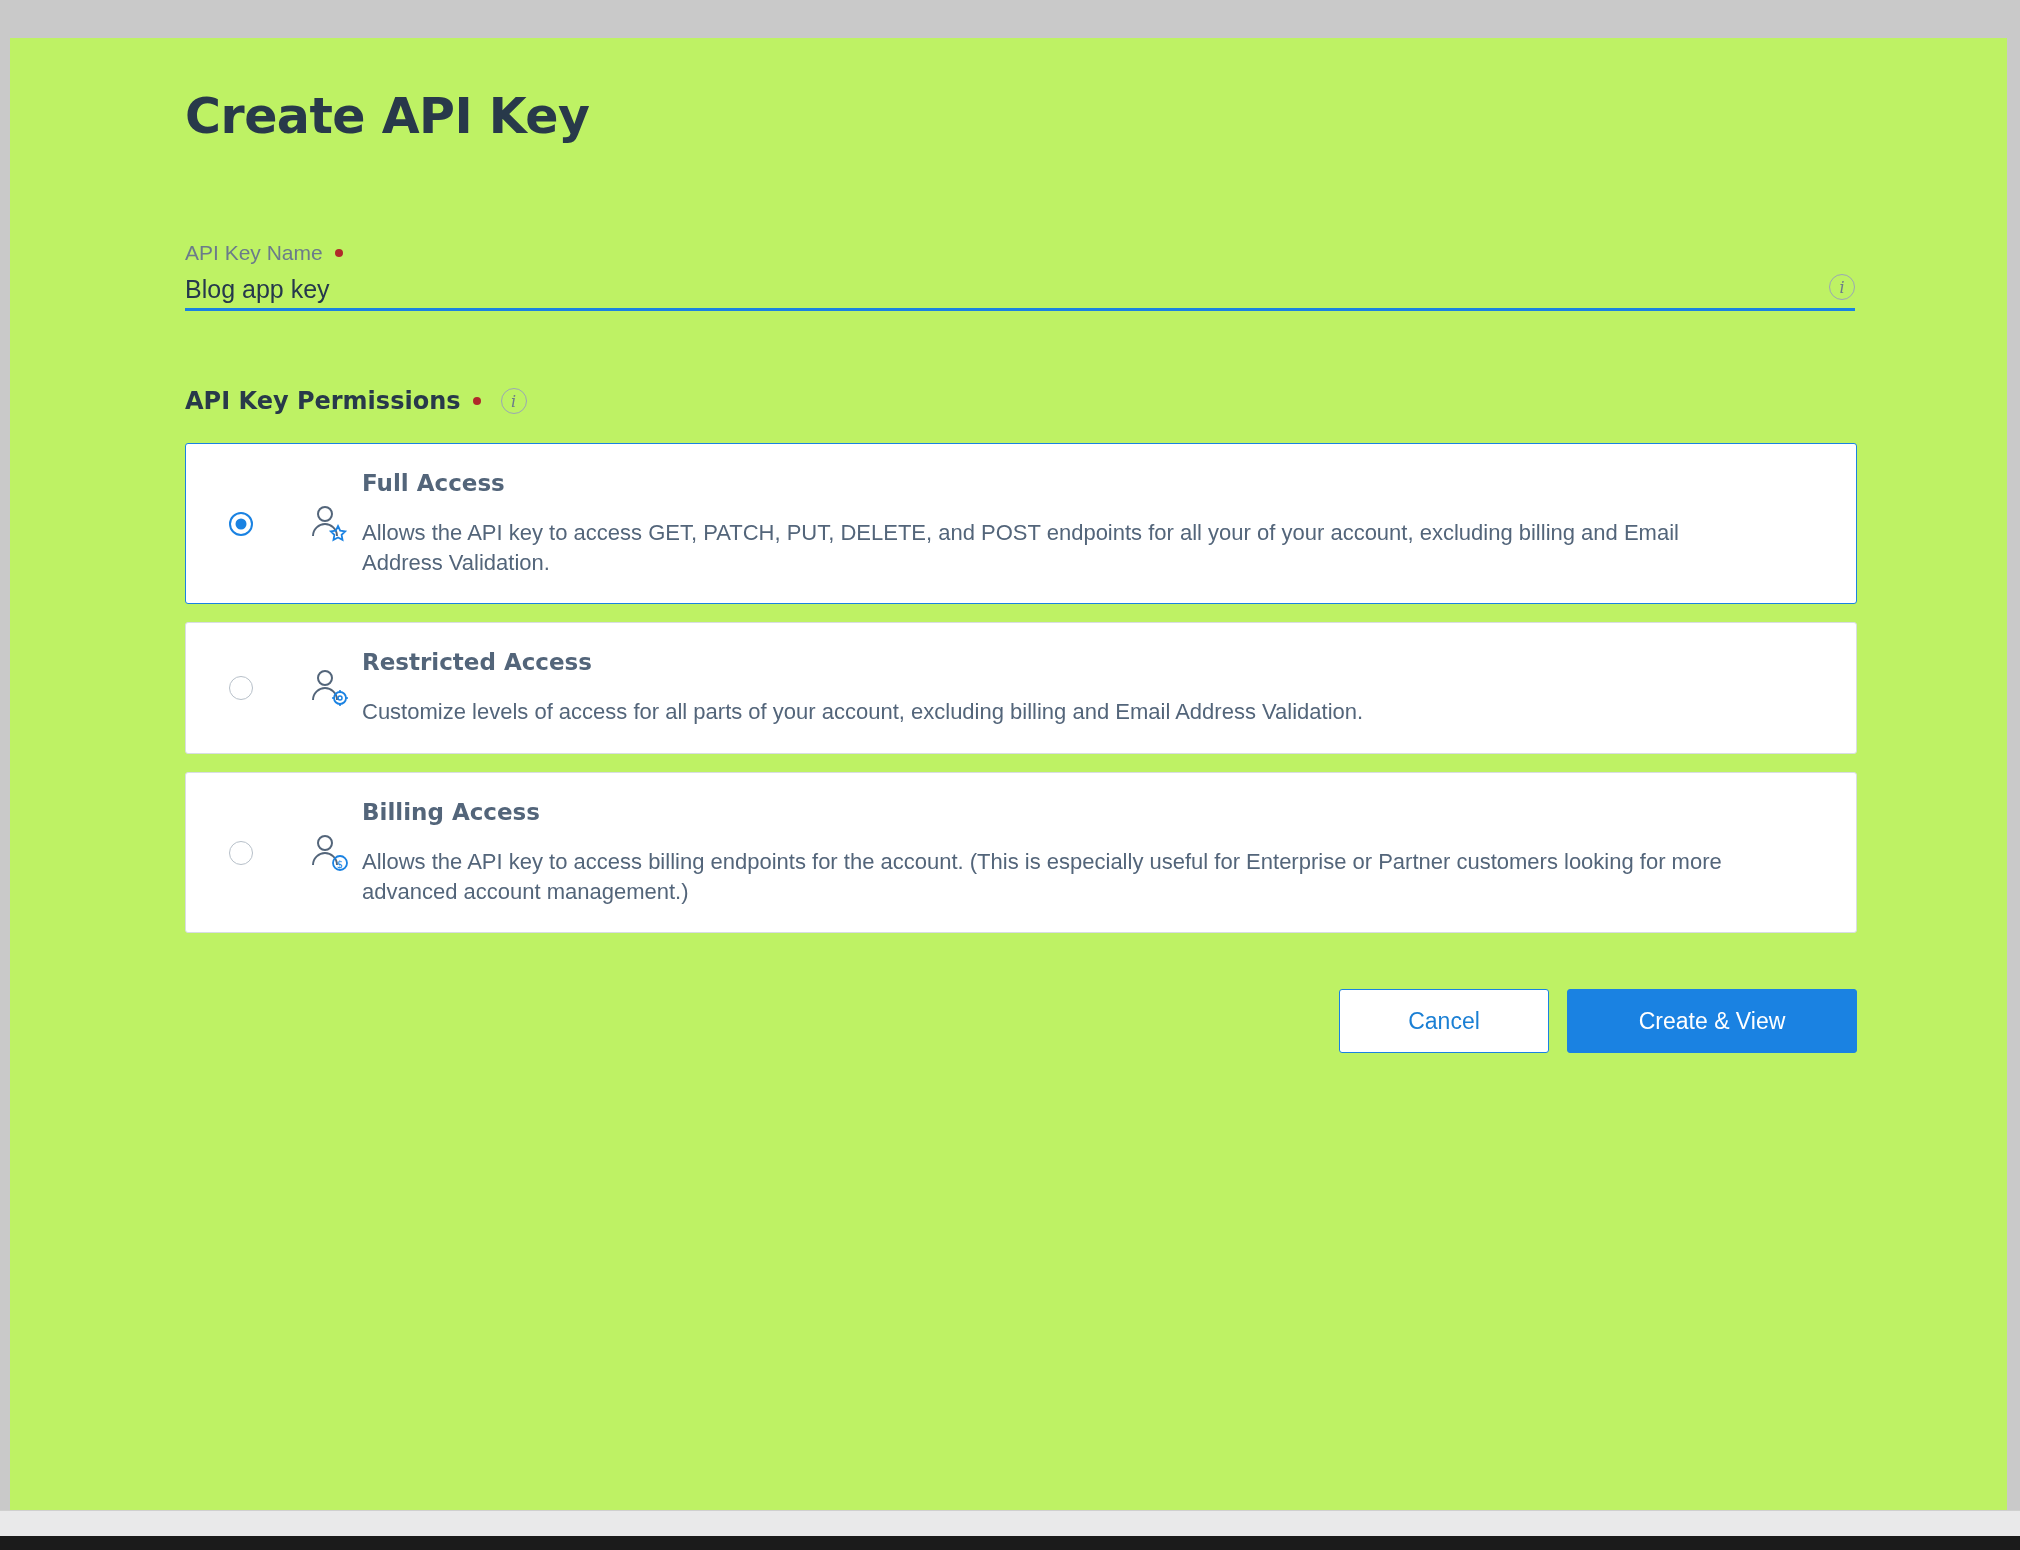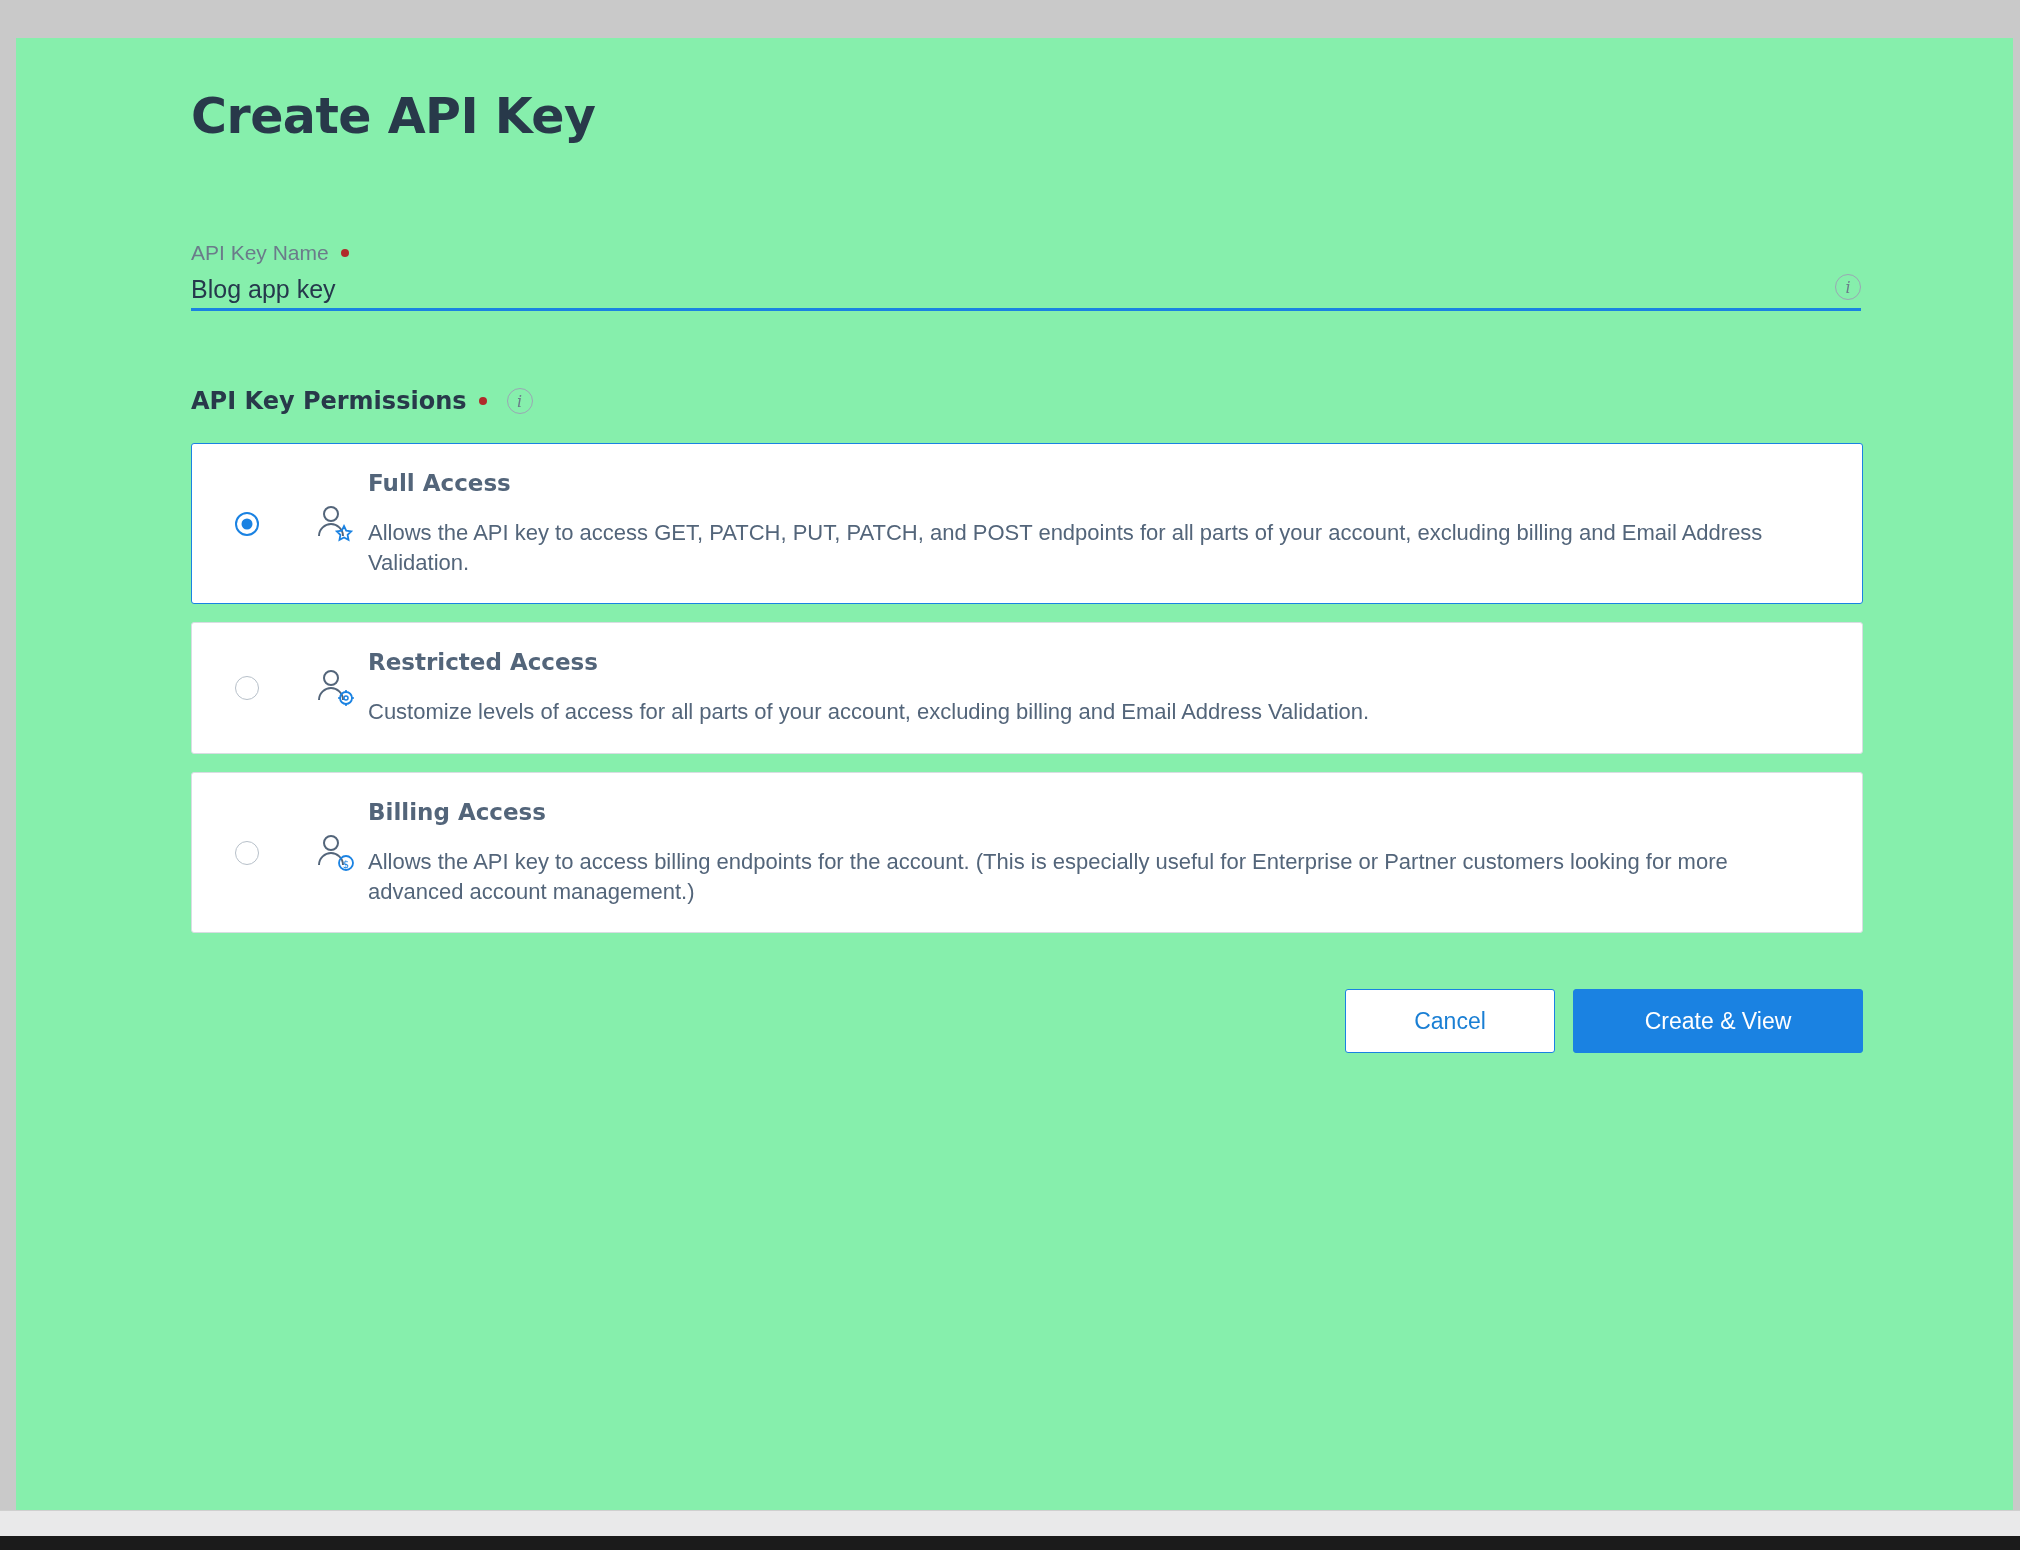--- a/index.html
+++ b/index.html
@@ -15,25 +15,25 @@
   }
   .screen {
     position: absolute;
     left: 0; top: 0;
     width: 2020px;
     height: 1550px;
     background: #c9c9c9;
   }
   .page {
     position: absolute;
-    left: 16px;
+    left: 10px;
     top: 38px;
     width: 1997px;
     height: 1472px;
-    background: #86efac;
+    background: #bef264;
   }
   .bottom-strip {
     position: absolute;
     left: 0;
     top: 1510px;
     width: 2020px;
     height: 40px;
     background: #e9e9ea;
     border-top: 1px solid #cfcfcf;
   }
@@ -269,21 +269,21 @@
           </div>
           <div class="option-icon">
             <svg width="44" height="44" viewBox="0 0 44 44">
               <circle cx="18" cy="12" r="7" fill="none" stroke="#53657a" stroke-width="2"></circle>
               <path d="M6 34c0-7 6-12 12-12s12 5 12 12" fill="none" stroke="#53657a" stroke-width="2"></path>
               <path d="M31 24l2.2 4.6 5 .7-3.6 3.5.9 5-4.5-2.4-4.5 2.4.9-5-3.6-3.5 5-.7z" fill="none" stroke="#1a82e2" stroke-width="1.8"></path>
             </svg>
           </div>
           <div class="option-body">
             <div class="option-title">Full Access</div>
-            <div class="option-desc">Allows the API key to access GET, PATCH, PUT, PATCH, and POST endpoints for all parts of your account, excluding billing and Email Address Validation.</div>
+            <div class="option-desc">Allows the API key to access GET, PATCH, PUT, DELETE, and POST endpoints for all your of your account, excluding billing and Email Address Validation.</div>
           </div>
         </div>
 
         <div class="option">
           <div class="option-radio">
             <span class="radio"></span>
           </div>
           <div class="option-icon">
             <svg width="44" height="44" viewBox="0 0 44 44">
               <circle cx="18" cy="12" r="7" fill="none" stroke="#53657a" stroke-width="2"></circle>

